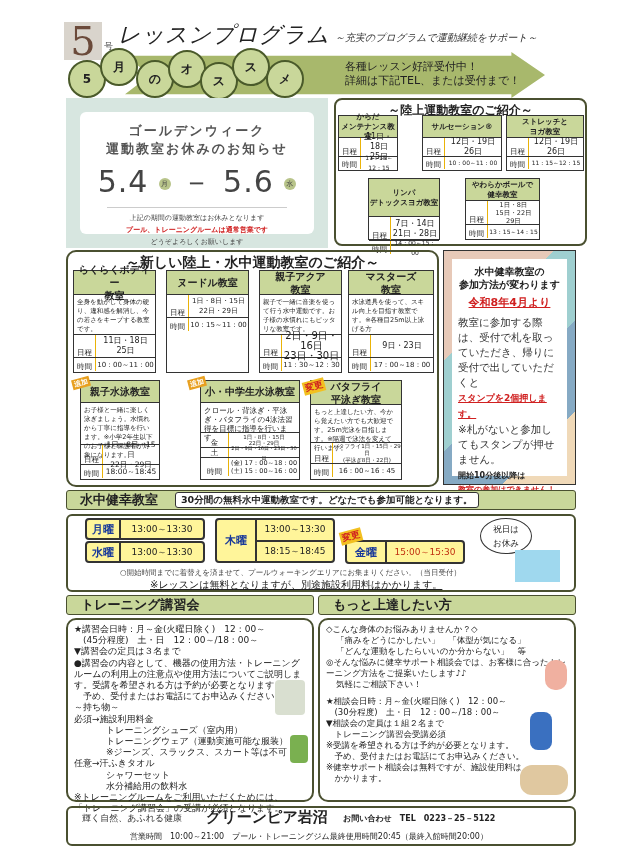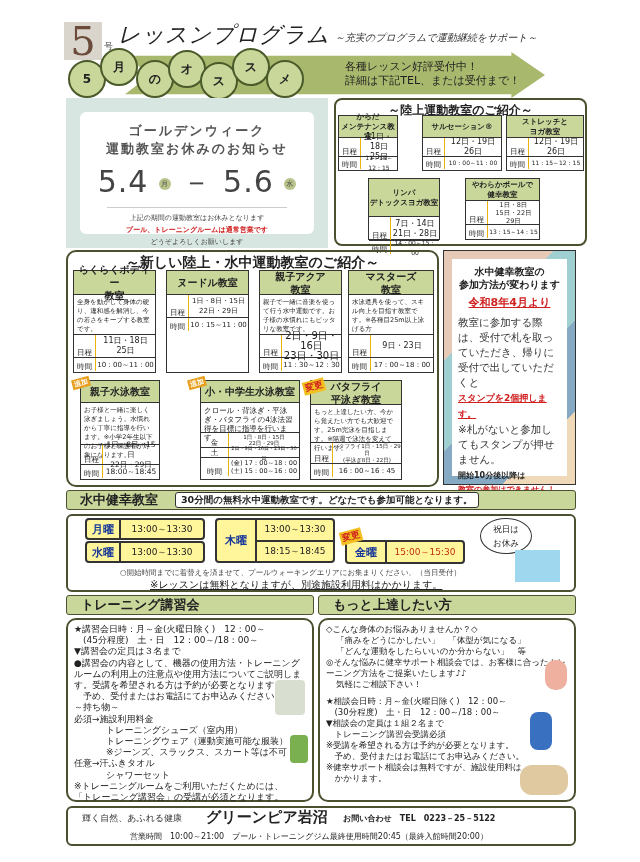--- a/index.html
+++ b/index.html
@@ -339,20 +339,21 @@
   <div>▼講習会の定員は３名まで</div>
   <div>●講習会の内容として、機器の使用方法・トレーニングルームの利用上の注意点や使用方法についてご説明します。受講を希望される方は予約が必要となります。</div>
   <div>　予め、受付またはお電話にてお申込みください。</div>
   <div>～持ち物～</div>
   <div>必須→施設利用料金</div>
   <div class="in2">トレーニングシューズ（室内用）</div>
   <div class="in2">トレーニングウェア（運動実施可能な服装）</div>
   <div class="in2">※ジーンズ、スラックス、スカート等は不可</div>
   <div>任意→汗ふきタオル</div>
   <div class="in2">シャワーセット</div>
+  <div class="in2">水分補給用の飲料水</div>
   <div>※トレーニングルームをご利用いただくためには、</div>
   <div>「トレーニング講習会」の受講が必須となります。</div>
 </div>
 <div class="fig" style="left:275px;top:680px;width:30px;height:35px;background:#d9dfd0"></div>
 <div class="fig" style="left:290px;top:735px;width:18px;height:28px;background:#7ab050"></div>
 
 <div class="sec-bar" style="left:318px;top:595px;width:258px">もっと上達したい方</div>
 <div class="sec-box" style="left:318px;top:618px;width:258px;height:184px;font-size:8.5px;line-height:11px">
   <div>◇こんな身体のお悩みありませんか？◇</div>
   <div class="in">「痛みをどうにかしたい」　「体型が気になる」</div>

